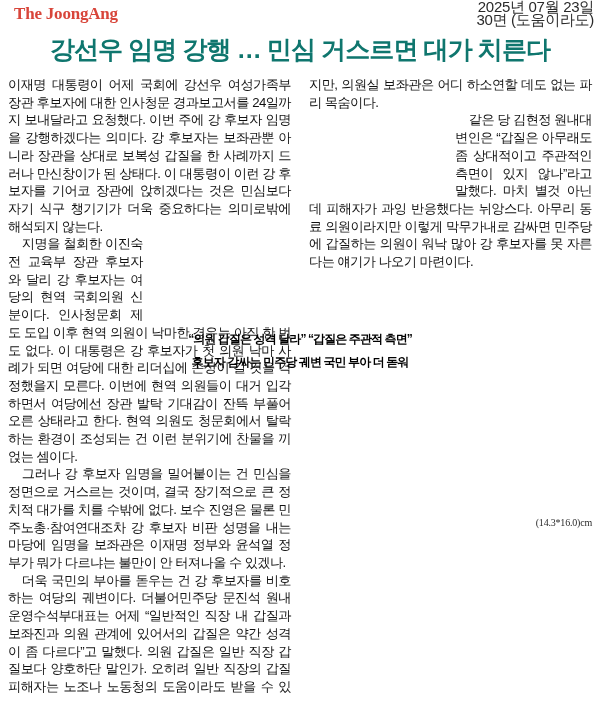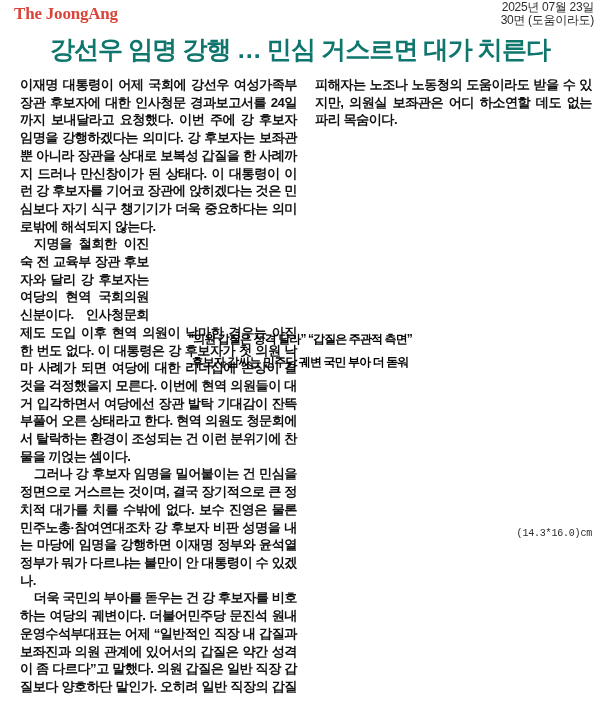--- a/index.html
+++ b/index.html
@@ -41,21 +41,21 @@
     letter-spacing: -0.2px;
     color: #d8453a;
     white-space: nowrap;
   }
   .issue-meta {
     position: absolute;
     right: 6px;
     top: 1px;
     text-align: right;
     font-family: "Liberation Sans", "DejaVu Sans", sans-serif;
-    font-size: 12px;
+    font-size: 15px;
     line-height: 12.5px;
     color: #2a2a2a;
     letter-spacing: -0.3px;
   }
   .issue-meta span { display: block; }
 
   
   .headline {
     text-align: center;
     font-family: "Liberation Sans", "DejaVu Sans", sans-serif;
@@ -71,24 +71,23 @@
   .headline-rule {
     width: 100%;
     height: 0;
     margin: 0;
   }
 
   
   .body-area {
     position: relative;
     margin-top: 12px;
-    padding: 0 8px 0 20px;
+    padding: 0 8px 0 8px;
     box-sizing: border-box;
     width: 600px;
-    font-weight: bold;
   }
   .cols {
     column-count: 2;
     column-gap: 18px;
     column-fill: auto;
     height: 624px;
   }
   .cols p {
     margin: 0;
     font-family: "Liberation Sans", "DejaVu Sans", sans-serif;
@@ -135,22 +134,22 @@
     line-height: 23px;
     letter-spacing: -0.9px;
     color: #000000;
     white-space: nowrap;
   }
 
   
   .footer-dims {
     position: absolute;
     right: 8px;
-    bottom: 1px;
-    font-family: Liberation Mono, monospace;
+    bottom: 12px;
+    font-family: Liberation Serif, serif;
     font-size: 10px;
     letter-spacing: -0.2px;
     color: #2a2a2a;
     margin-top: 32px;
   }
 </style>
 </head>
 <body>
 
 <div class="page">
@@ -166,24 +165,25 @@
   <h1 class="headline">강선우 임명 강행 … 민심 거스르면 대가 치른다</h1>
   <div class="headline-rule"></div>
 
   <div class="body-area">
     <div class="cols">
 
       <p>이재명 대통령이 어제 국회에 강선우 여성가족부 장관 후보자에 대한 인사청문 경과보고서를 24일까지 보내달라고 요청했다. 이번 주에 강 후보자 임명을 강행하겠다는 의미다. 강 후보자는 보좌관뿐 아니라 장관을 상대로 보복성 갑질을 한 사례까지 드러나 만신창이가 된 상태다. 이 대통령이 이런 강 후보자를 기어코 장관에 앉히겠다는 것은 민심보다 자기 식구 챙기기가 더욱 중요하다는 의미로밖에 해석되지 않는다.</p>
 
       <p class="indent"><span class="float-gap-left"></span><span>지명을 철회한 이진숙 전 교육부 장관 후보자와 달리 강 후보자는 여당의 현역 국회의원 신분이다. 인사청문회 제도 도입 이후 현역 의원이 낙마한 경우는 아직 한 번도 없다. 이 대통령은 강 후보자가 첫 의원 낙마 사례가 되면 여당에 대한 리더십에 손상이 갈 것을 걱정했을지 모른다. 이번에 현역 의원들이 대거 입각하면서 여당에선 장관 발탁 기대감이 잔뜩 부풀어 오른 상태라고 한다. 현역 의원도 청문회에서 탈락하는 환경이 조성되는 건 이런 분위기에 찬물을 끼얹는 셈이다.</span></p>
 
-      <p class="indent">그러나 강 후보자 임명을 밀어붙이는 건 민심을 정면으로 거스르는 것이며, 결국 장기적으로 큰 정치적 대가를 치를 수밖에 없다. 보수 진영은 물론 민주노총·참여연대조차 강 후보자 비판 성명을 내는 마당에 임명을 강행하면 이재명 정부와 윤석열 정부가 뭐가 다르냐는 불만이 안 대통령이 수 있겠나.</p>
+      <p class="indent">그러나 강 후보자 임명을 밀어붙이는 건 민심을 정면으로 거스르는 것이며, 결국 장기적으로 큰 정치적 대가를 치를 수밖에 없다. 보수 진영은 물론 민주노총·참여연대조차 강 후보자 비판 성명을 내는 마당에 임명을 보좌관은 이재명 정부와 윤석열 정부가 뭐가 다르냐는 불만이 안 터져나올 수 있겠나.</p>
 
       <p class="indent">더욱 국민의 부아를 돋우는 건 강 후보자를 비호하는 여당의 궤변이다. 더불어민주당 문진석 원내운영수석부대표는 어제 “일반적인 직장 내 갑질과 보좌진과 의원 관계에 있어서의 갑질은 약간 성격이 좀 다르다”고 말했다. 의원 갑질은 일반 직장 갑질보다 양호하단 말인가. 오히려 일반 직장의 갑질 피해자는 노조나 노동청의 도움이라도 받을 수 있지만, 의원실 보좌관은 어디 하소연할 데도 없는 파리 목숨이다.</p>
 
+      <p class="indent"><span class="float-gap-right"></span><span>같은 당 김현정 원내대변인은 “갑질은 아무래도 좀 상대적이고 주관적인 측면이 있지 않나”라고 말했다. 마치 별것 아닌데 피해자가 과잉 반응했다는 뉘앙스다. 아무리 동료 의원이라지만 이렇게 막무가내로 감싸면 민주당에 갑질하는 의원이 워낙 많아 강 후보자를 못 자른다는 얘기가 나오기 마련이다.</span></p>
 
 
 
     </div>
   </div>
 
   <div class="pullquote">
     <div class="pq-line">“의원 갑질은 성격 달라” “갑질은 주관적 측면”</div>
     <div class="pq-line">후보자 감싸는 민주당 궤변 국민 부아 더 돋워</div>
   </div>

